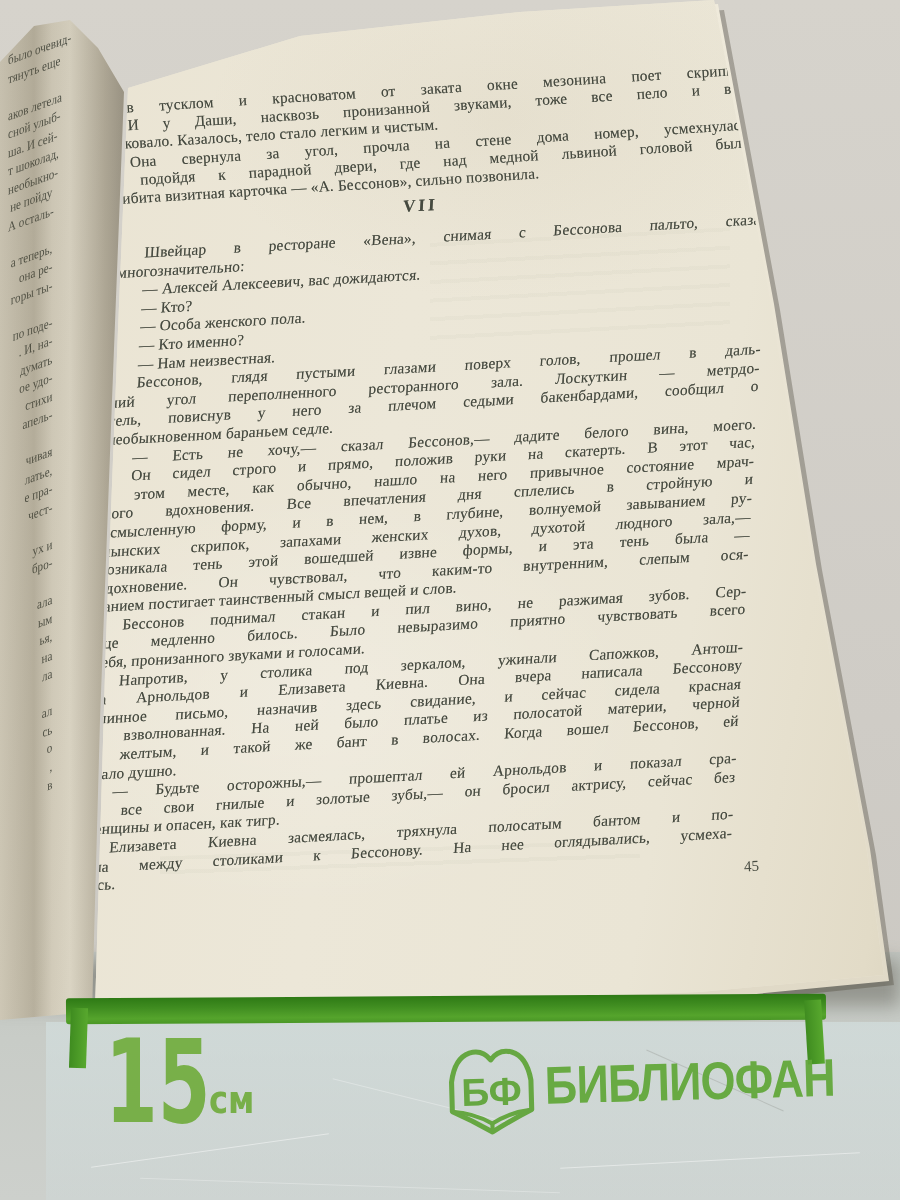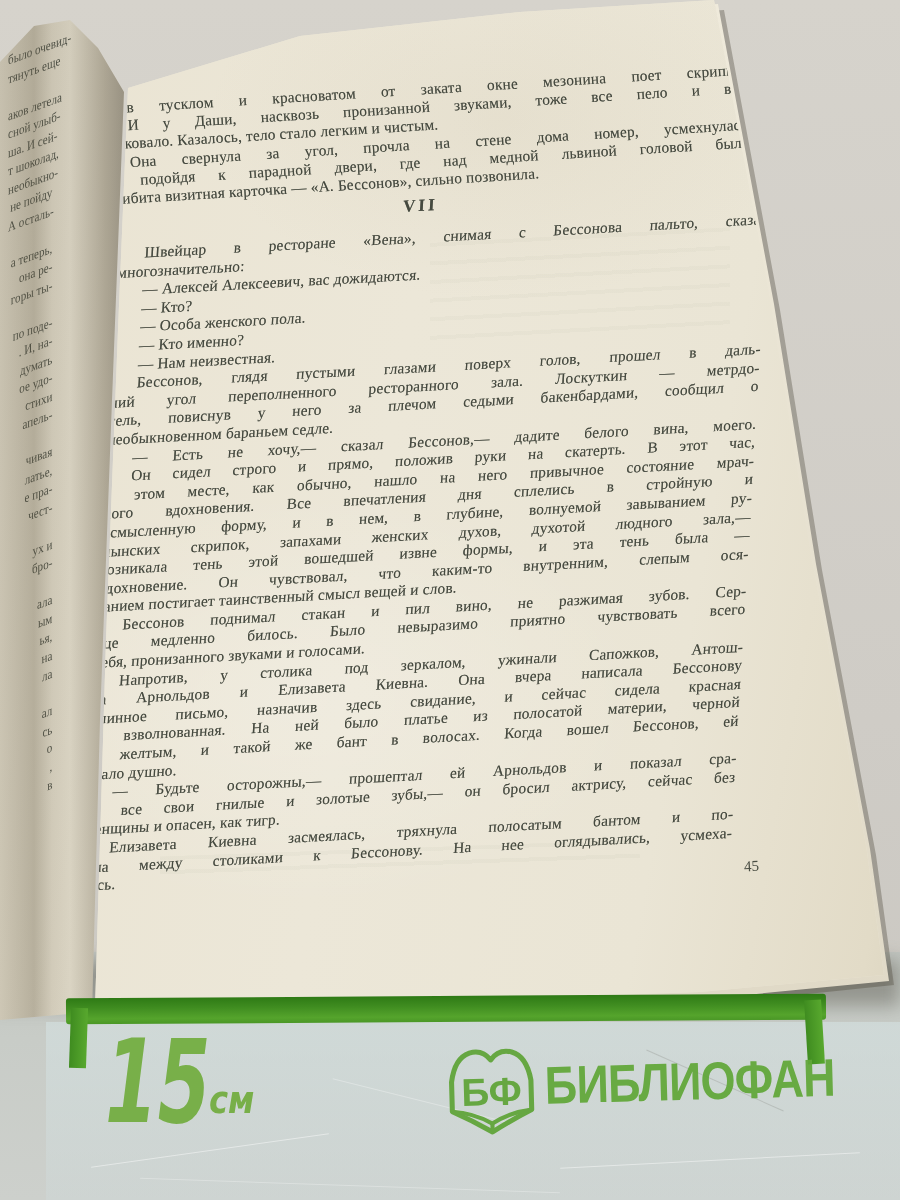--- a/index.html
+++ b/index.html
@@ -58,21 +58,21 @@
      background:repeating-linear-gradient(180deg,rgba(130,140,115,.09) 0 4px,rgba(0,0,0,0) 4px 14px);}
   
   .ruler-tint{left:46px;top:1022px;width:854px;height:178px;
      background:linear-gradient(180deg,rgba(214,228,229,.55),rgba(208,220,221,.35));}
   .ruler-bar{left:66px;top:996px;width:760px;height:26px;border-radius:3px;
      transform:rotate(-.35deg);
      background:linear-gradient(180deg,#2e7a15 0%,#3f8c20 38%,#55a42c 80%,#4a9726 100%);}
   .cap{width:17px;background:linear-gradient(90deg,#3f8c20,#58a82e);}
   .cap.l{left:70px;top:1008px;height:60px;transform:rotate(2deg);}
   .cap.r{left:806px;top:1000px;height:64px;transform:rotate(-3.5deg);}
-  .scale{left:105px;top:1036px;color:#72ad3f;opacity:.93;white-space:nowrap;font-style:italic;}
+  .scale{left:105px;top:1036px;color:#72ad3f;opacity:.93;white-space:nowrap;}
   .scale .v{display:inline-block;font-family:"DejaVu Sans",sans-serif;font-weight:bold;
      font-size:115px;line-height:92px;transform:scaleX(.66);transform-origin:left top;}
   .scale .u{display:inline-block;font-family:"DejaVu Sans",sans-serif;font-weight:bold;
      font-size:38px;transform:scaleX(.85) translate(-66px,-6px);transform-origin:left bottom;vertical-align:bottom;}
   .brand{left:443px;top:1034px;width:400px;height:110px;transform:rotate(-1.6deg);opacity:.93;}
   .book-icon{position:absolute;left:0;top:6px;width:97px;height:96px;}
   .brand-name{position:absolute;left:102px;top:22px;color:#61a738;
      font-family:"Liberation Sans",sans-serif;font-weight:bold;font-size:53px;line-height:53px;
      transform:scaleX(.85);transform-origin:left top;letter-spacing:-1px;white-space:nowrap;}
   

